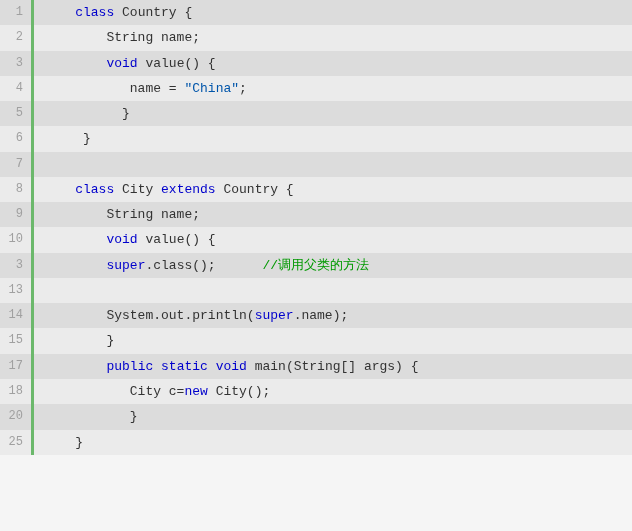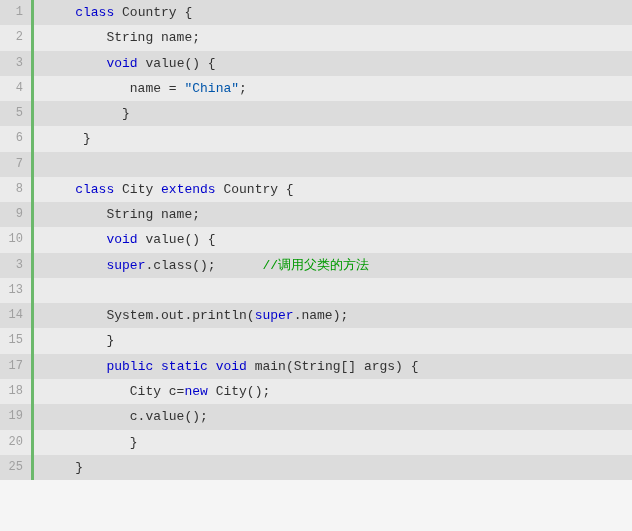--- a/index.html
+++ b/index.html
@@ -105,24 +105,20 @@
     </div>
     <div class="line">
       <div class="gutter">17</div>
       <div class="code"><span>        </span><span class="kw">public</span><span> </span><span class="kw">static</span><span> </span><span class="kw">void</span><span> main(String[] args) {</span></div>
     </div>
     <div class="line">
       <div class="gutter">18</div>
       <div class="code"><span>           City c=</span><span class="kw">new</span><span> City();</span></div>
     </div>
     <div class="line">
-      <div class="gutter">19</div>
-      <div class="code"><span>           c.value();</span></div>
-    </div>
-    <div class="line">
       <div class="gutter">20</div>
       <div class="code"><span>           }</span></div>
     </div>
     <div class="line">
       <div class="gutter">25</div>
       <div class="code"><span>    }</span></div>
     </div>
   </div>
 
 </body></html>

